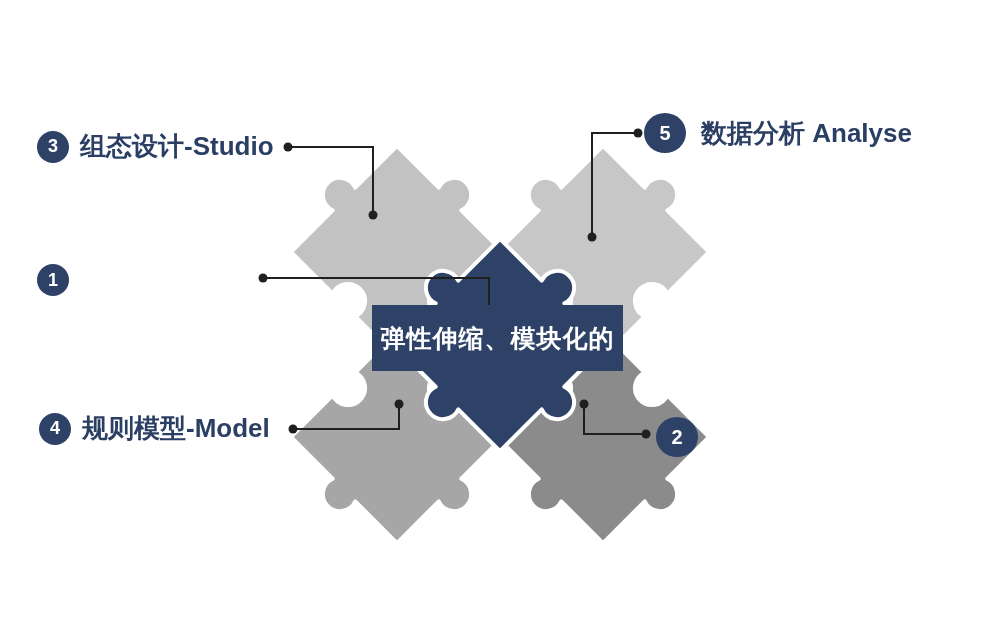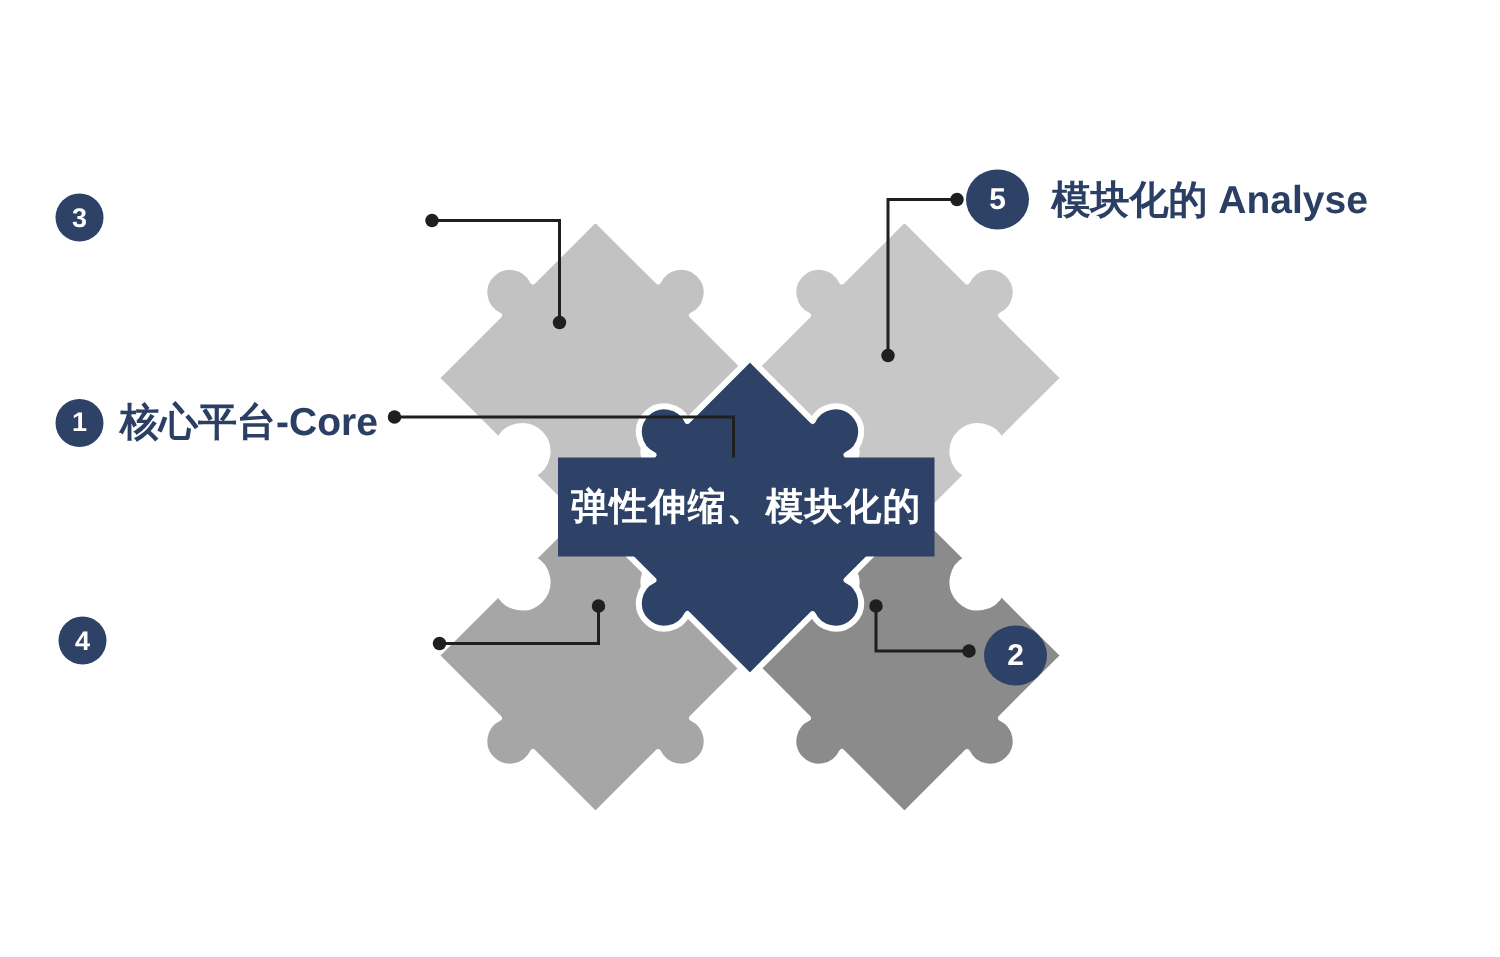--- a/index.html
+++ b/index.html
@@ -70,33 +70,34 @@
       <circle cx="646" cy="434" r="4.5"></circle>
     </g>
   </svg>
 
   <div class="banner">
     <span>弹性伸缩、模块化的</span>
   </div>
 
   <div class="item left item-3">
     <span class="badge small">3</span>
+    <span class="label">组态设计-Studio</span>
   </div>
 
   <div class="item left item-1">
     <span class="badge small">1</span>
-    <span class="label">核心平台-Core</span>
   </div>
 
   <div class="item left item-4">
     <span class="badge small">4</span>
+    <span class="label">规则模型-Model</span>
   </div>
 
   <div class="item right item-5">
     <span class="badge big">5</span>
-    <span class="label">模块化的 Analyse</span>
+    <span class="label">数据分析 Analyse</span>
   </div>
 
   <div class="item right item-2">
     <span class="badge big">2</span>
   </div>
 
 </div>
 
 </body></html>

